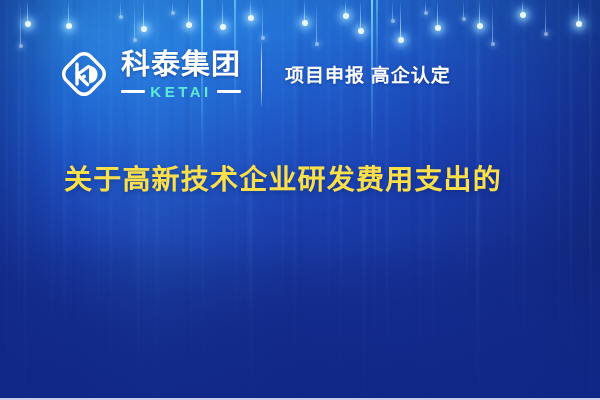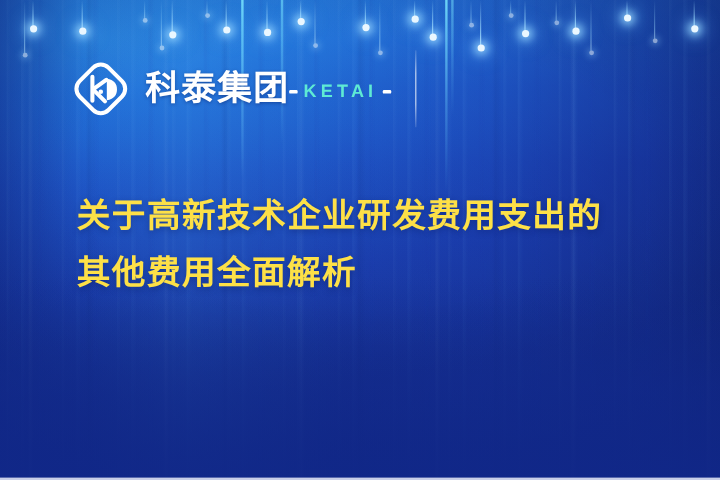--- a/index.html
+++ b/index.html
@@ -149,21 +149,21 @@
 
   .logo-mark {
     width: 52px; height: 52px;
     flex: 0 0 52px;
     display: block;
   }
 
   .logo-words {
     margin-left: 11px;
     display: flex;
-    flex-direction: row;
+    flex-direction: column;
     justify-content: center;
   }
   .logo-cn {
     color: #ffffff;
     font-size: 29px;
     line-height: 1;
     font-weight: 700;
     letter-spacing: 1px;
     white-space: nowrap;
     text-shadow: 0 1px 3px rgba(6,24,90,.45);
@@ -303,22 +303,22 @@
           <span class="logo-dash"></span>
           <span class="logo-en">KETAI</span>
           <span class="logo-dash"></span>
         </div>
       </div>
     </div>
 
     <div class="divider"></div>
 
     <div class="slogan">
+      <div class="slogan-sub">项目申报 高企认定</div>
     </div>
   </div>
 
   <div class="title-block">
     <div class="title-line">关于高新技术企业研发费用支出的</div>
-    <div class="title-line">其他费用全面解析</div>
   </div>
 
   <div class="bottom-edge"></div>
 </div>
 
 </body></html>

